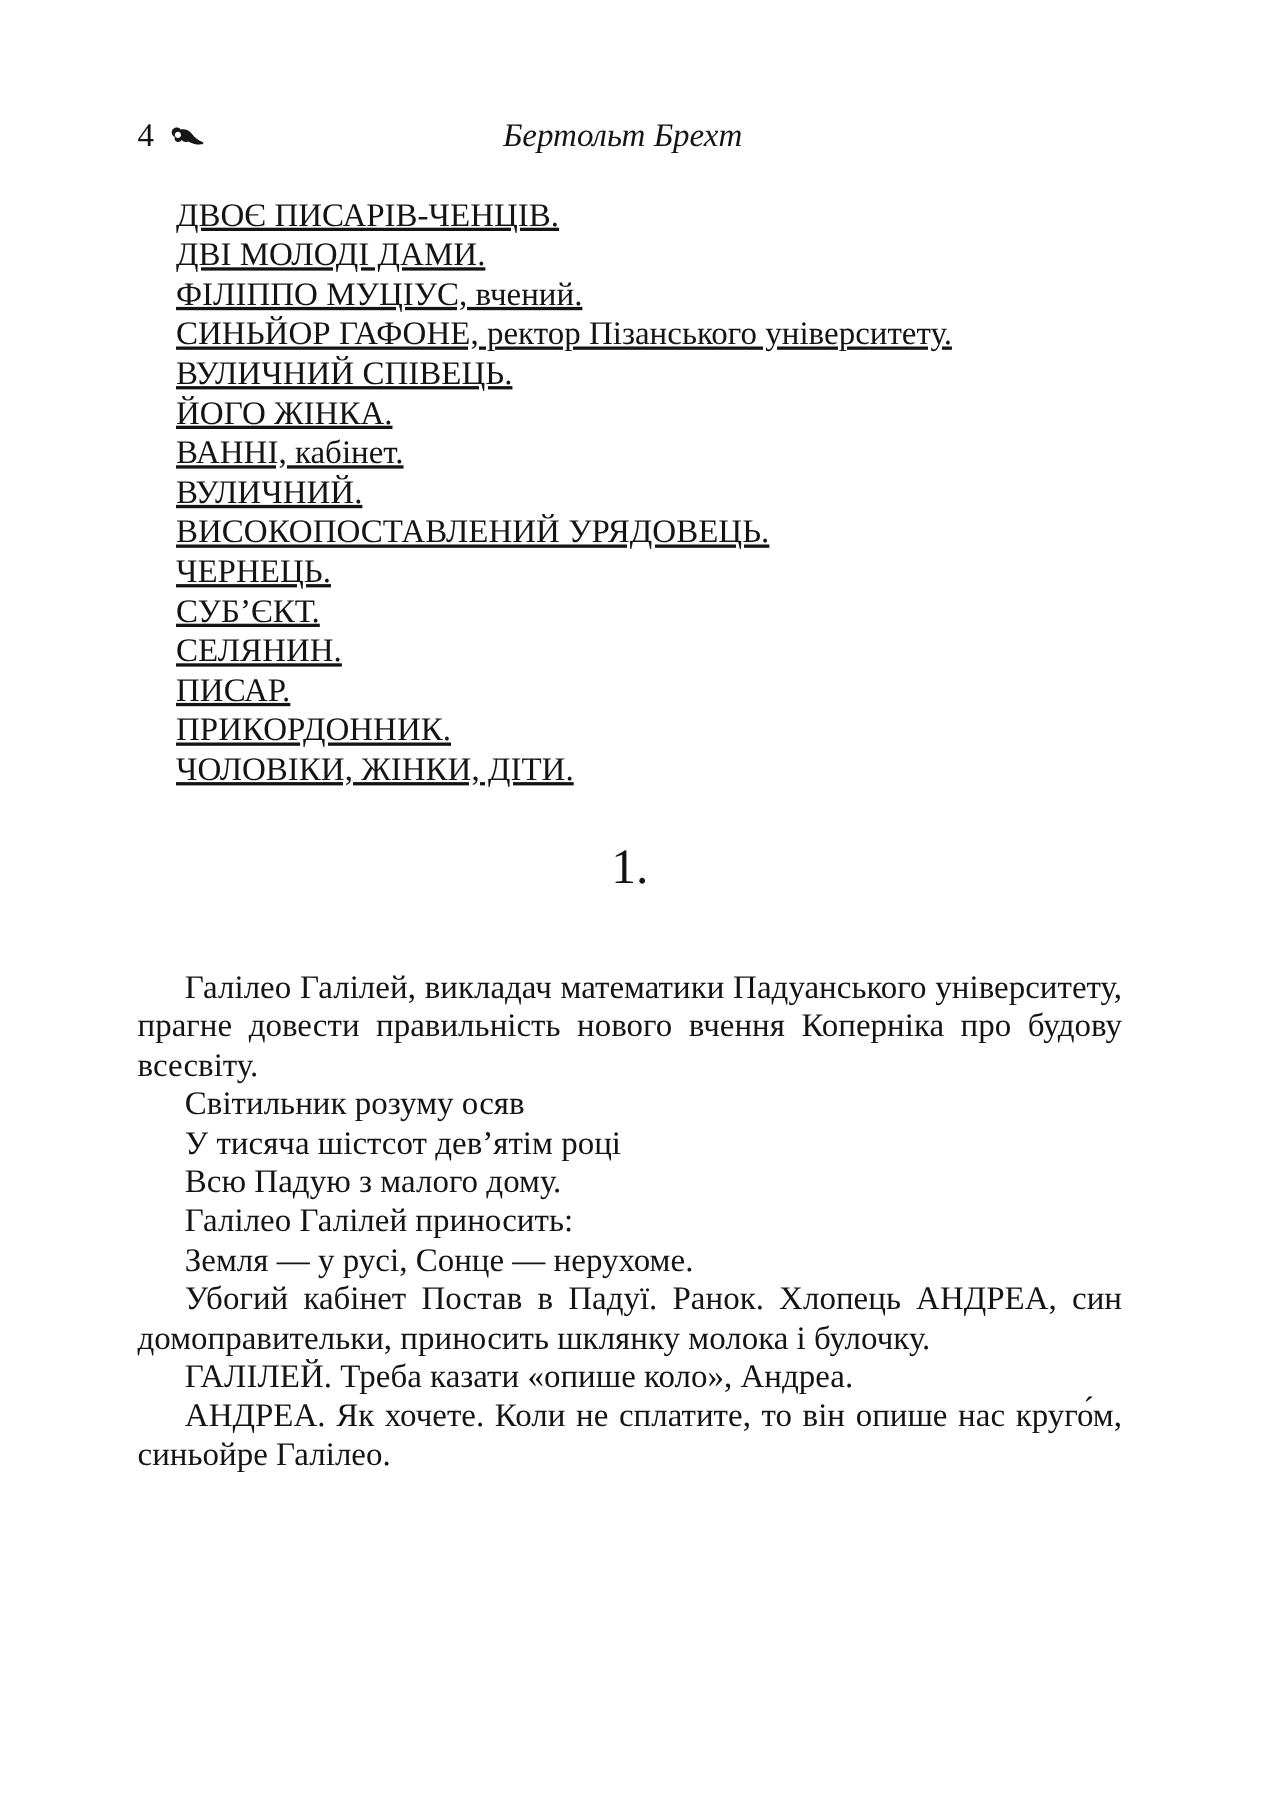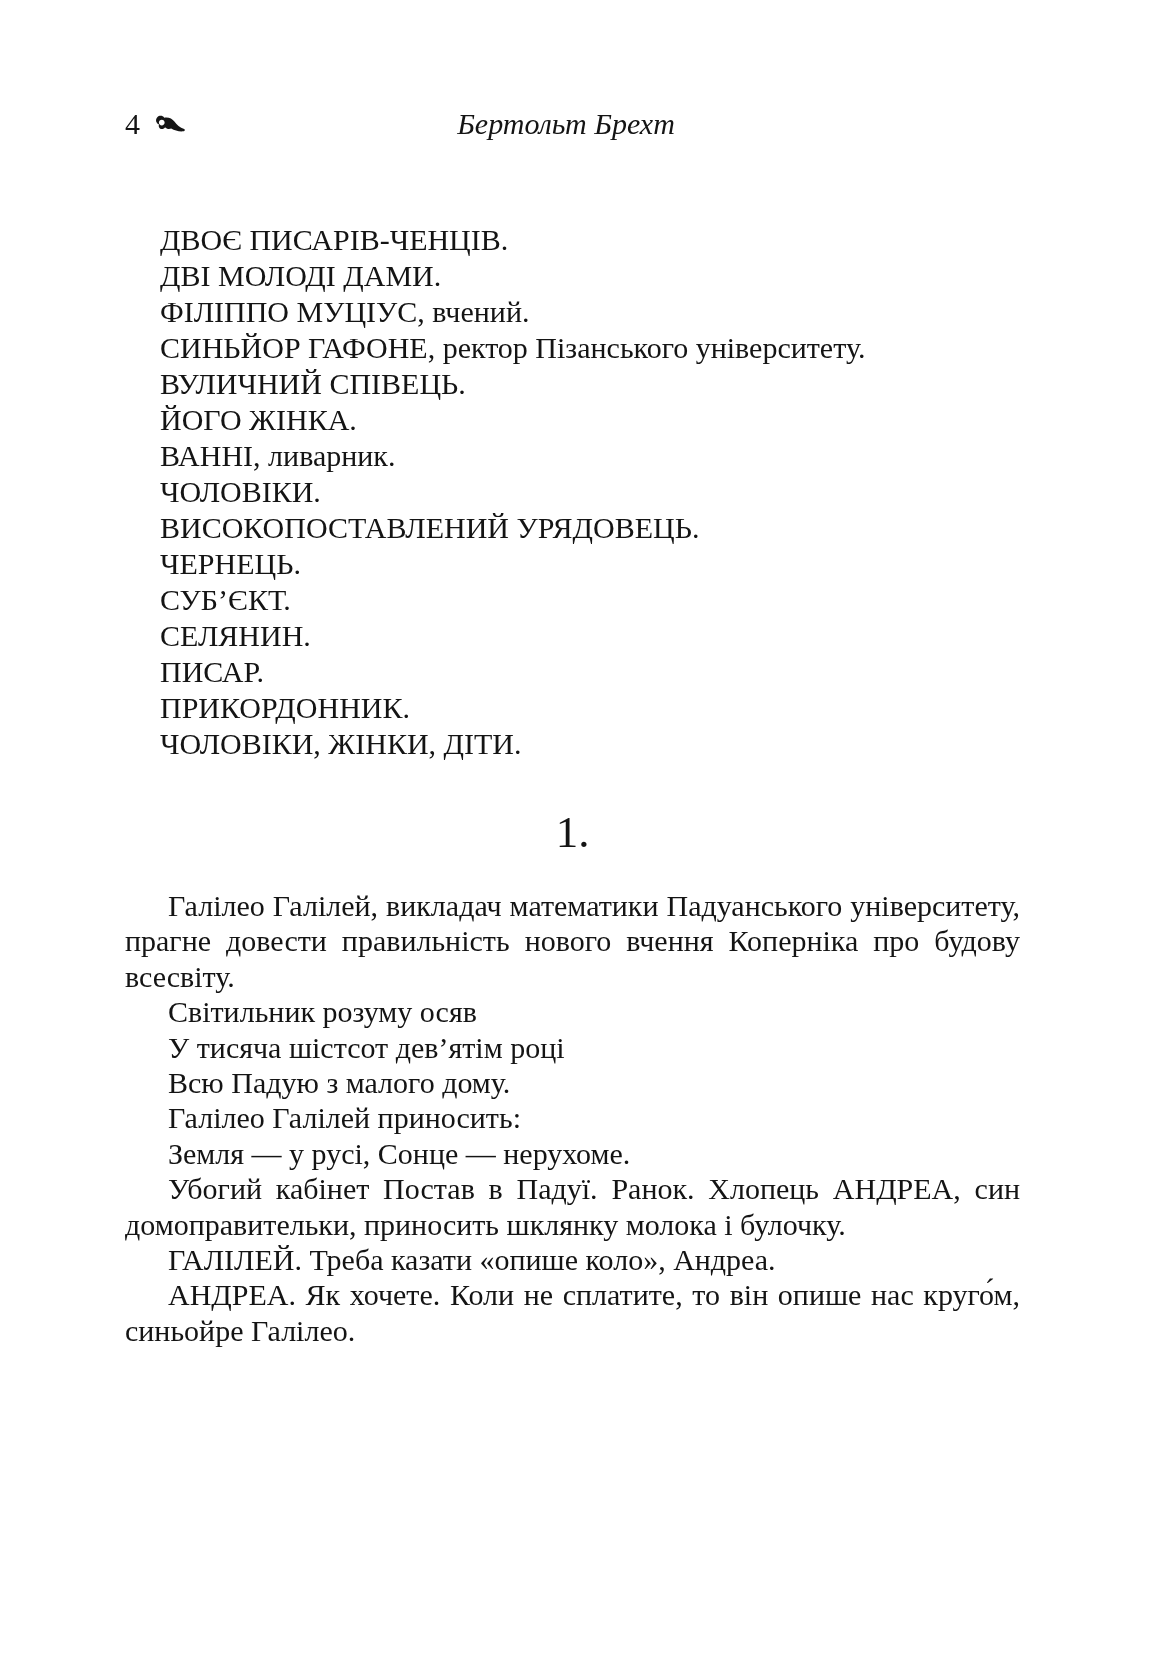--- a/index.html
+++ b/index.html
@@ -51,42 +51,43 @@
     right: 13px;
     top: 0;
     text-align: center;
     font-style: italic;
     font-size: 30px;
     line-height: 36px;
   }
 
   
   .cast {
-    margin-top: 80px;
+    margin-top: 36px;
+    text-decoration: underline;
   }
   .cast p {
     margin: 0;
     font-size: 30px;
     line-height: 36px;
     padding-left: 35px;
     white-space: nowrap;
   }
 
   
   .scene-number {
     margin: 44px 0 0 0;
     text-align: center;
     font-size: 45px;
     line-height: 52px;
     font-weight: normal;
   }
 
   
   .scene-text {
-    margin-top: 30px;
+    margin-top: 66px;
   }
   .scene-text p {
     margin: 0;
     font-size: 30px;
     line-height: 35.4px;
     text-align: justify;
     text-indent: 43px;
   }
 </style>
 </head>
@@ -107,22 +108,22 @@
   </header>
 
   <section class="cast">
 
   <p>ДВОЄ ПИСАРІВ-ЧЕНЦІВ.</p>
       <p>ДВІ МОЛОДІ ДАМИ.</p>
       <p>ФІЛІППО МУЦІУС, вчений.</p>
       <p>СИНЬЙОР ГАФОНЕ, ректор Пізанського університету.</p>
       <p>ВУЛИЧНИЙ СПІВЕЦЬ.</p>
       <p>ЙОГО ЖІНКА.</p>
-      <p>ВАННІ, ливарник.</p>
-      <p>ЧОЛОВІКИ.</p>
+      <p>ВАННІ, кабінет.</p>
+      <p>ВУЛИЧНИЙ.</p>
       <p>ВИСОКОПОСТАВЛЕНИЙ УРЯДОВЕЦЬ.</p>
       <p>ЧЕРНЕЦЬ.</p>
       <p>СУБ’ЄКТ.</p>
       <p>СЕЛЯНИН.</p>
       <p>ПИСАР.</p>
       <p>ПРИКОРДОННИК.</p>
       <p>ЧОЛОВІКИ, ЖІНКИ, ДІТИ.</p>
     </section>
 
   <h2 class="scene-number">1.</h2>

